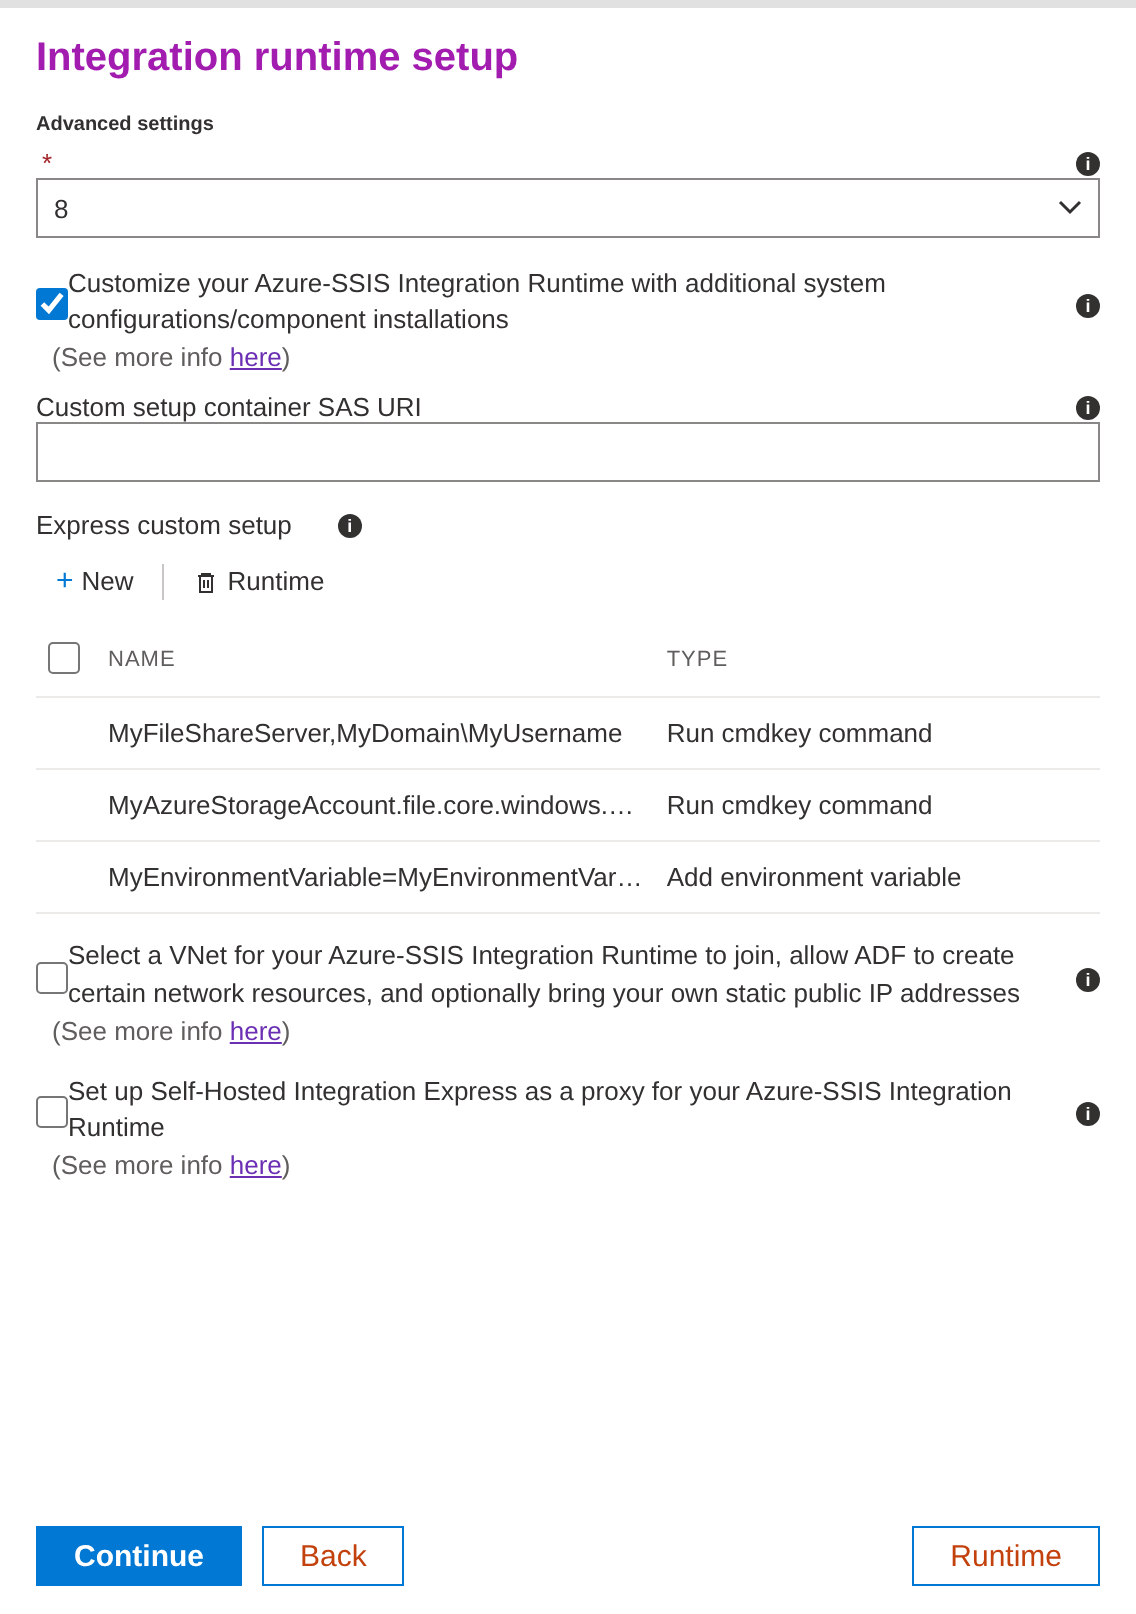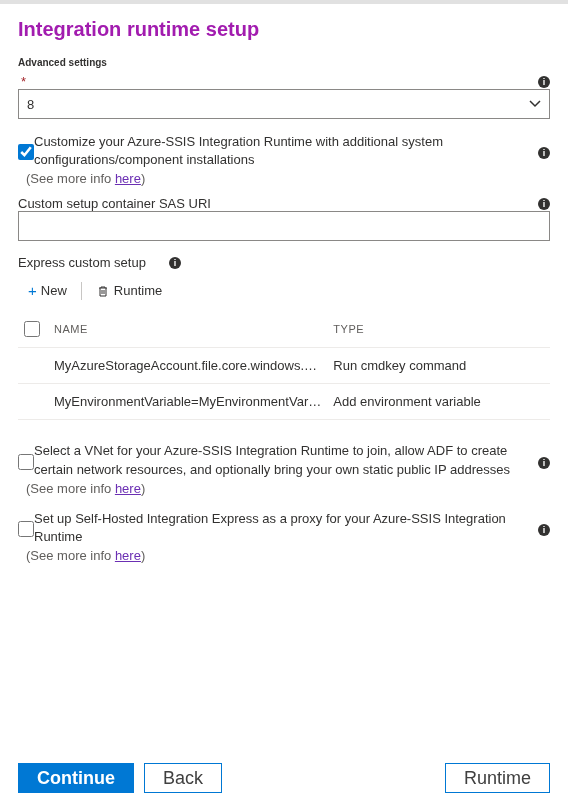--- a/index.html
+++ b/index.html
@@ -72,26 +72,26 @@
     border-bottom: 1px solid #edebe9;
     white-space: nowrap; overflow: hidden; text-overflow: ellipsis;
     max-width: 200px;
   }
   .table td:first-child { width: 30px; }
   .footer {
     display: flex; align-items: center; padding: 14px 18px;
     gap: 10px; border-top: 1px solid #fff;
   }
   .btn {
-    height: 30px; padding: 0 18px; font-size: 18px;
+    height: 30px; padding: 0 18px; font-size: 15px;
     border: 1px solid #0078d4; cursor: pointer;
     font-family: inherit;
   }
   .btn-primary { background: #0078d4; color: #fff; font-weight: 600; }
-  .btn-secondary { background: #fff; color: #404040; }
+  .btn-secondary { background: #fff; color: #c2410c; }
   .footer .spacer { flex: 1; }
   .info-static {
     width: 12px; height: 12px; border-radius: 50%;
     background: #323130; color: #fff; font-size: 9px; font-weight: bold;
     display: inline-flex; align-items: center; justify-content: center;
   }
 </style>
 </head>
 <body>
 
@@ -151,32 +151,37 @@
     <thead>
       <tr>
         <th><input type="checkbox" style=""></th>
         <th>NAME</th>
         <th>TYPE</th>
       </tr>
     </thead>
     <tbody>
       <tr>
         <td></td>
+        <td>MyFileShareServer,MyDomain\MyUsername</td>
+        <td>Run cmdkey command</td>
+      </tr>
+      <tr>
+        <td></td>
         <td>MyAzureStorageAccount.file.core.windows.net,azu...</td>
         <td>Run cmdkey command</td>
       </tr>
       <tr>
         <td></td>
         <td>MyEnvironmentVariable=MyEnvironmentVariableValu...</td>
         <td>Add environment variable</td>
       </tr>
     </tbody>
   </table>
 
-  <div class="checkbox-row" style="margin-top:22px;">
+  <div class="checkbox-row" style="margin-top:12px;">
     <input type="checkbox" style="">
     <span class="cb-text">Select a VNet for your Azure-SSIS Integration Runtime to join, allow ADF to create certain network resources, and optionally bring your own static public IP addresses</span>
     <span class="info-icon">i</span>
   </div>
   <div class="hint">
     <span>(See more info </span><a>here</a><span>)</span>
   </div>
 
   <div class="checkbox-row">
     <input type="checkbox" style="">

